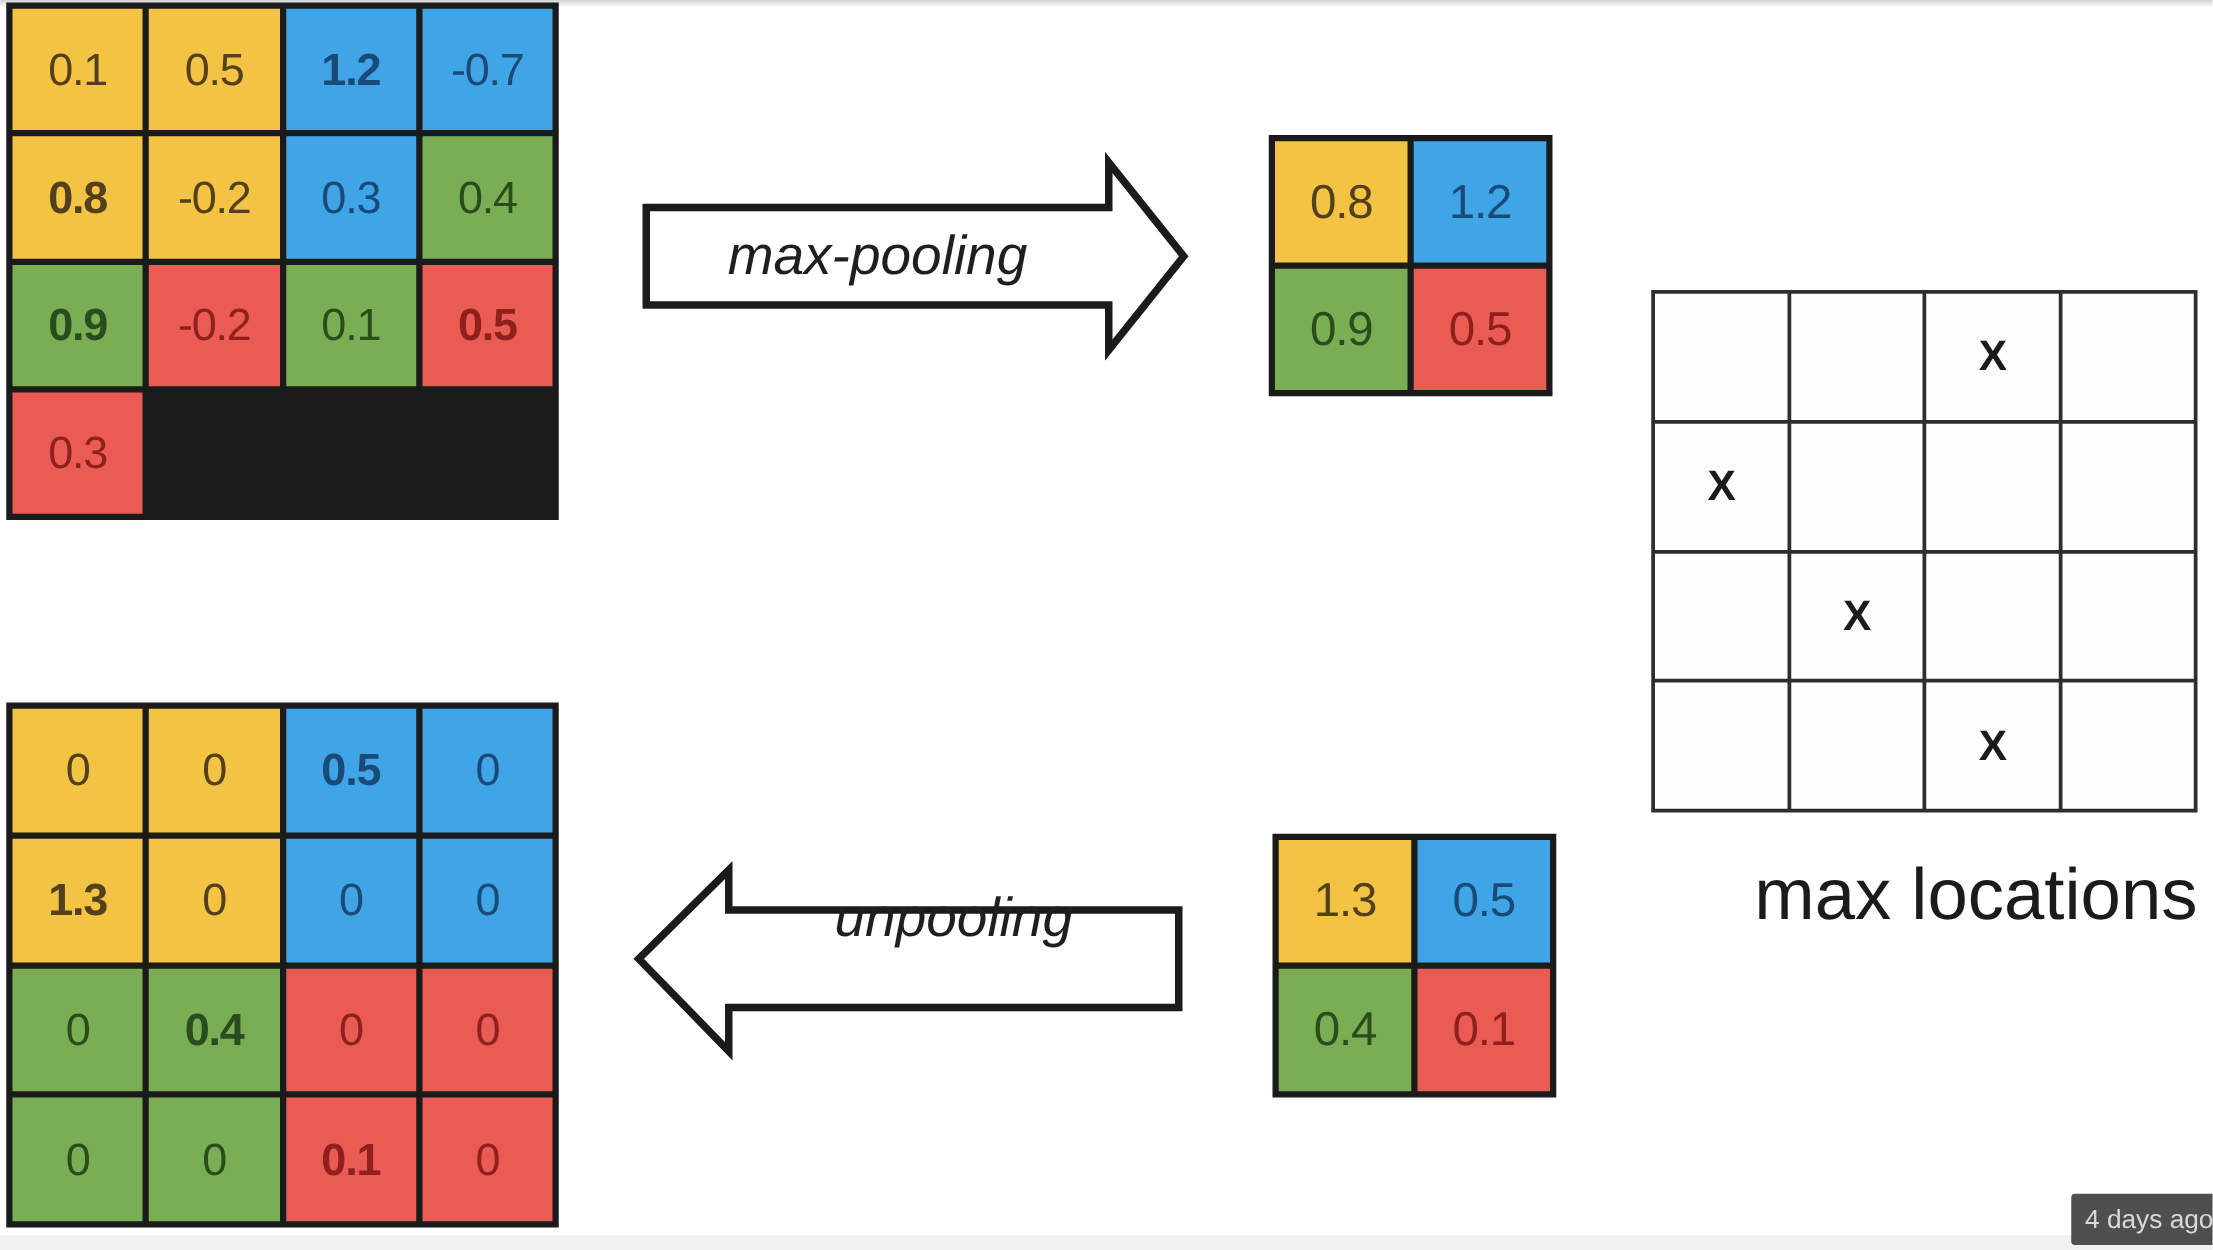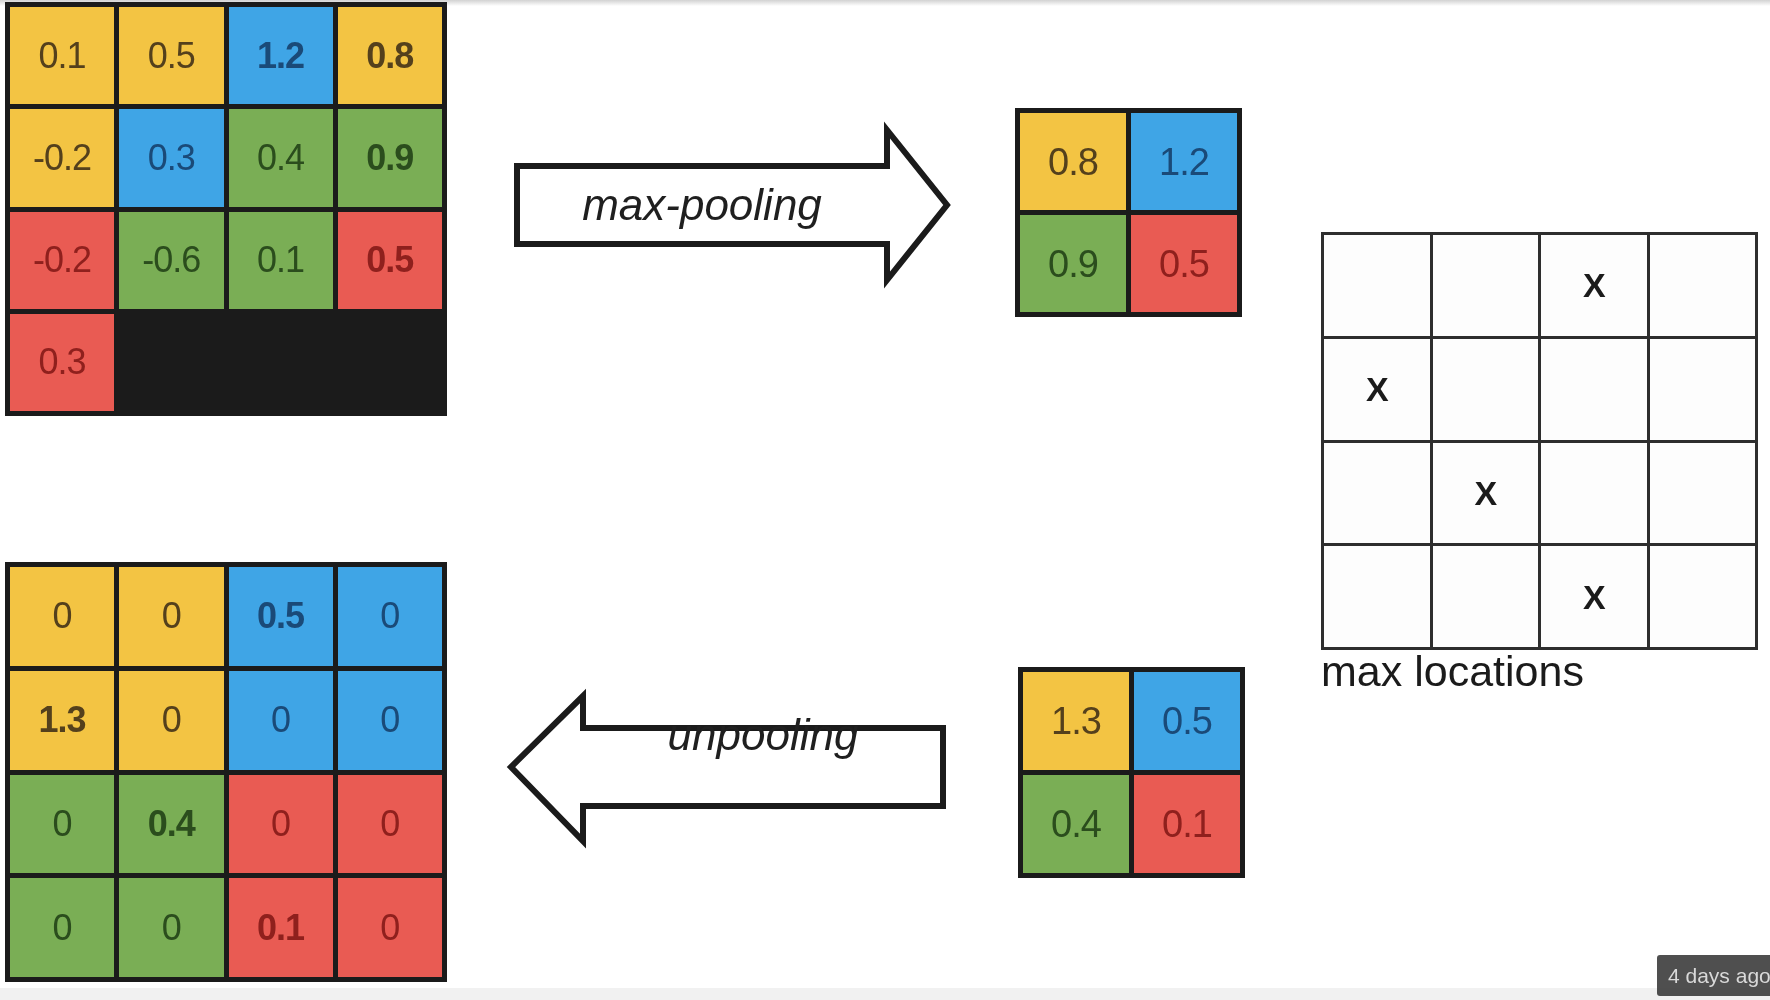--- a/index.html
+++ b/index.html
@@ -31,49 +31,49 @@
   .q-blue{background:var(--blue);color:var(--blue_text);}
   .q-green{background:var(--green);color:var(--green_text);}
   .q-red{background:var(--red);color:var(--red_text);}
   .q-white{background:#fdfdfd;color:#1b1b1b;font-weight:700;font-size:34px;}
   .arrow-svg{position:absolute;overflow:visible;}
   .arrow-label{
     position:absolute;display:flex;align-items:center;justify-content:center;
     font-size:44px;color:#1f1f1f;letter-spacing:0px;white-space:nowrap;font-style:italic;
   }
   .maxloc-label{
-    position:absolute;left:1321px;top:647px;width:437px;
-    text-align:left;font-size:43px;color:#1b1b1b;
+    position:absolute;left:1321px;top:682px;width:437px;
+    text-align:right;font-size:58px;color:#1b1b1b;
   }
   .timestamp-badge{
     position:absolute;left:1657px;top:955px;width:120px;height:41px;
     background:rgba(55,55,55,0.88);color:#d9d9d9;
     display:flex;align-items:center;
     padding-left:11px;box-sizing:border-box;
     font-size:21px;white-space:nowrap;overflow:hidden;
     border-radius:3px 0 0 3px;
   }
 </style>
 </head>
 <body>
 
 <div class="top-fade"></div>
 <div class="bottom-strip"></div>
 
 <div class="grid colored g4" style="left: 5px; top: 2px; width: 442px; height: 414px; grid-template-columns: repeat(4, 1fr);">
     <div class="cell q-yellow">0.1</div>
     <div class="cell q-yellow">0.5</div>
     <div class="cell q-blue bold">1.2</div>
+    <div class="cell q-blue">-0.7</div>
     <div class="cell q-yellow bold">0.8</div>
     <div class="cell q-yellow">-0.2</div>
     <div class="cell q-blue">0.3</div>
     <div class="cell q-green">0.4</div>
     <div class="cell q-green bold">0.9</div>
     <div class="cell q-red">-0.2</div>
-    <div class="cell q-green">-0.6</div>
     <div class="cell q-green">0.1</div>
     <div class="cell q-red bold">0.5</div>
     <div class="cell q-red">0.3</div>
   </div>
 
 <svg class="arrow-svg" style="left:500px;top:115px;" width="460" height="175" viewBox="500 115 460 175">
   <polygon points="517,166 887,166 887,130 947,205 887,280 887,244 517,244" fill="#ffffff" stroke="#1b1b1b" stroke-width="6" stroke-linejoin="miter"></polygon>
 </svg>
 <div class="arrow-label" style="left:517px;top:166px;width:370px;height:78px;">max-pooling</div>
 

